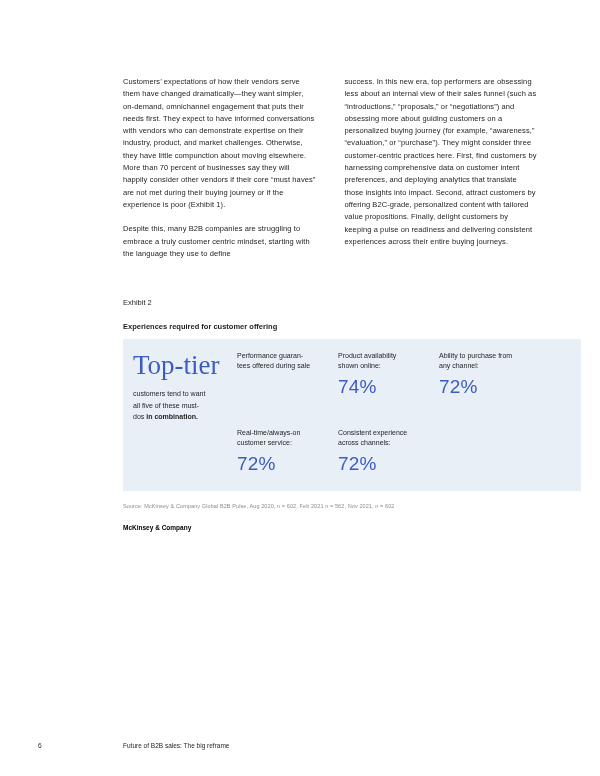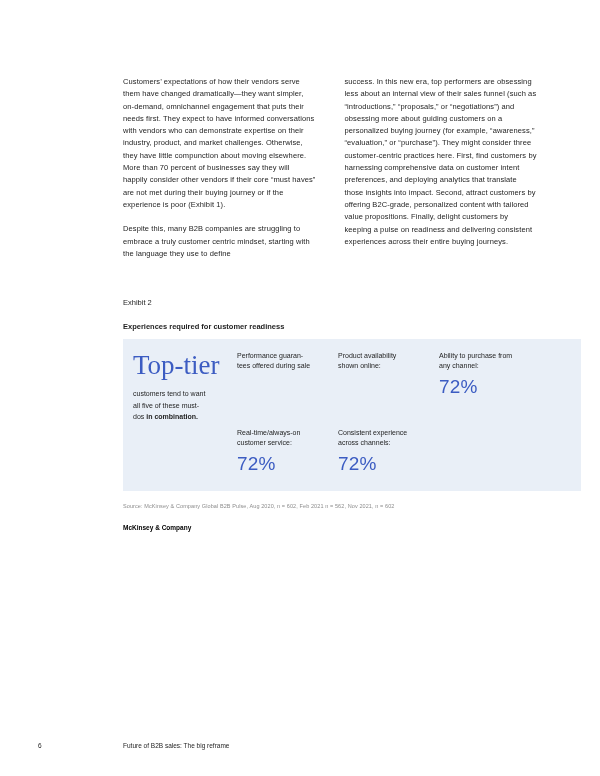--- a/index.html
+++ b/index.html
@@ -68,39 +68,40 @@
       <p>Customers’ expectations of how their vendors serve them have changed dramatically—they want simpler, on-demand, omnichannel engagement that puts their needs first. They expect to have informed conversations with vendors who can demonstrate expertise on their industry, product, and market challenges. Otherwise, they have little compunction about moving elsewhere. More than 70 percent of businesses say they will happily consider other vendors if their core “must haves” are not met during their buying journey or if the experience is poor (Exhibit 1).</p>
       <p>Despite this, many B2B companies are struggling to embrace a truly customer centric mindset, starting with the language they use to define</p>
     </div>
     <div class="col">
       <p>success. In this new era, top performers are obsessing less about an internal view of their sales funnel (such as “introductions,” “proposals,” or “negotiations”) and obsessing more about guiding customers on a personalized buying journey (for example, “awareness,” “evaluation,” or “purchase”). They might consider three customer-centric practices here. First, find customers by harnessing comprehensive data on customer intent preferences, and deploying analytics that translate those insights into impact. Second, attract customers by offering B2C-grade, personalized content with tailored value propositions. Finally, delight customers by keeping a pulse on readiness and delivering consistent experiences across their entire buying journeys.</p>
     </div>
   </div>
 
   <div class="exhibit-label">Exhibit 2</div>
 
-  <div class="ex-head">Experiences required for customer readiness</div>
+  <div class="ex-head">Experiences required for customer offering</div>
 
   <div class="box">
 
     <div class="toptier">
       <div class="toptier-big">Top-tier</div>
       <div class="toptier-desc"><span>customers tend to want
 all five of these must-
 dos </span><span class="b">in combination.</span></div>
     </div>
 
     <div class="stat c2r1">
       <div class="stat-label">Performance guaran-
 tees offered during sale</div>
     </div>
 
     <div class="stat c3r1">
       <div class="stat-label">Product availability
 shown online:</div>
+      <div class="stat-value">74%</div>
     </div>
 
     <div class="stat c4r1">
       <div class="stat-label">Ability to purchase from
 any channel:</div>
       <div class="stat-value">72%</div>
     </div>
 
     <div class="stat c2r2">
       <div class="stat-label">Real-time/always-on

